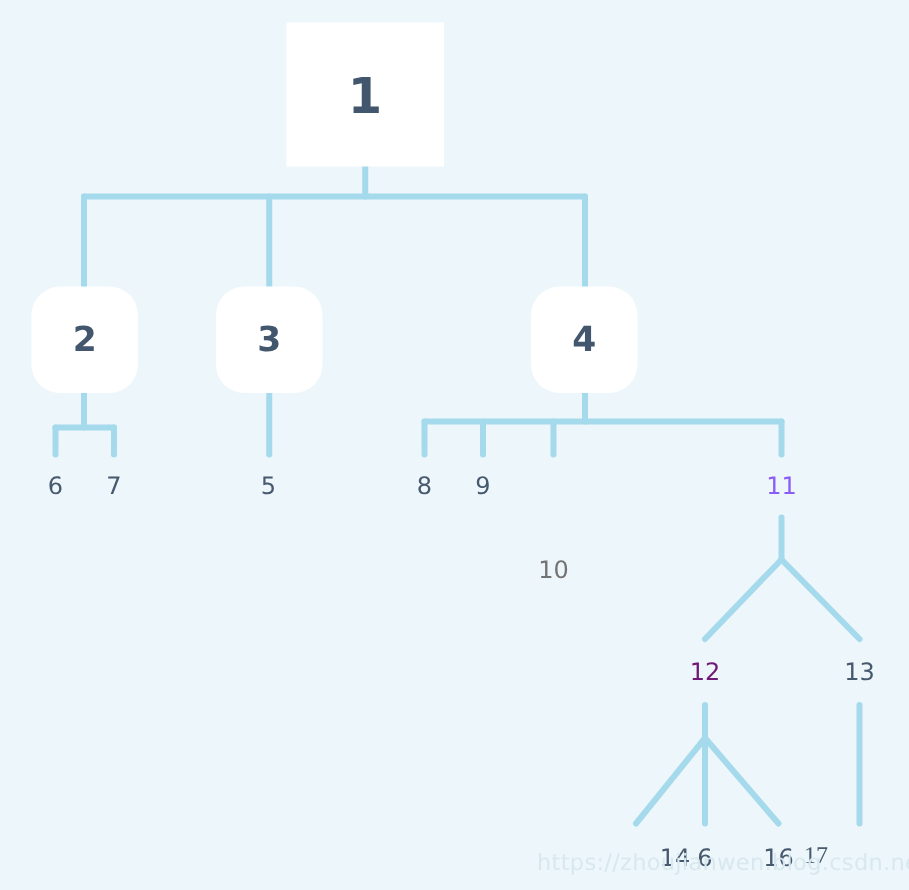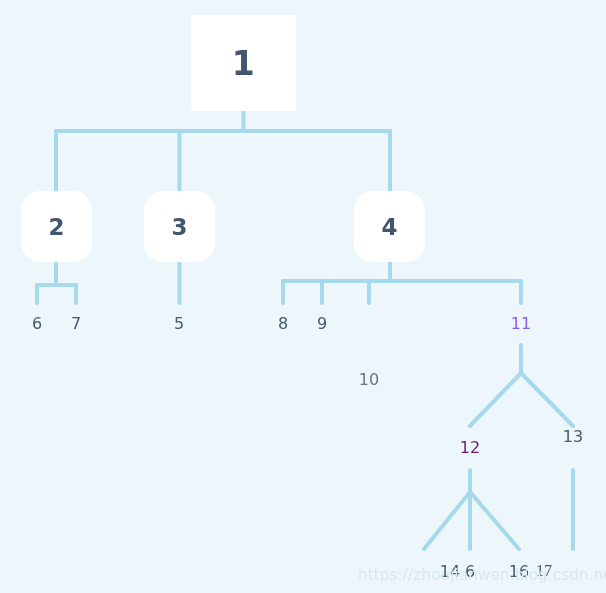--- a/index.html
+++ b/index.html
@@ -117,21 +117,21 @@
   </div>
 
   <div class="leaf-label" style="left: 37px; top: 314px; color: rgb(70, 89, 110);">6</div>
   <div class="leaf-label" style="left: 76px; top: 314px; color: rgb(70, 89, 110);">7</div>
   <div class="leaf-label" style="left: 179px; top: 314px; color: rgb(70, 89, 110);">5</div>
   <div class="leaf-label" style="left: 283px; top: 314px; color: rgb(70, 89, 110);">8</div>
   <div class="leaf-label" style="left: 322px; top: 314px; color: rgb(70, 89, 110);">9</div>
   <div class="leaf-label" style="left: 369px; top: 326px; color: #737373; margin-top: 44px;">10</div>
   <div class="leaf-label" style="left: 521px; top: 314px; color: #8b5cf6;">11</div>
   <div class="leaf-label" style="left: 470px; top: 438px; color: #701a75;">12</div>
-  <div class="leaf-label" style="left: 573px; top: 427px; color: rgb(70, 89, 110);">13</div>
+  <div class="leaf-label" style="left: 573px; top: 438px; color: rgb(70, 89, 110);">13</div>
   <div class="leaf-label" style="left: 424px; top: 562px; color: rgb(70, 89, 110); margin-left: 26px;">14</div>
   <div class="leaf-label" style="left: 470px; top: 562px; color: rgb(70, 89, 110);">6</div>
   <div class="leaf-label" style="left: 519px; top: 562px; color: rgb(70, 89, 110);">16</div>
   <div class="leaf-label" style="left: 544px; top: 562px; color: rgb(70, 89, 110); font-family: Liberation Serif, serif;">17</div>
 
   <div class="watermark" style="left: 358px; top: 566px; color: rgb(216, 232, 239);">https://zhoujianwen.blog.csdn.net</div>
 
 </div>
 
 </body></html>

